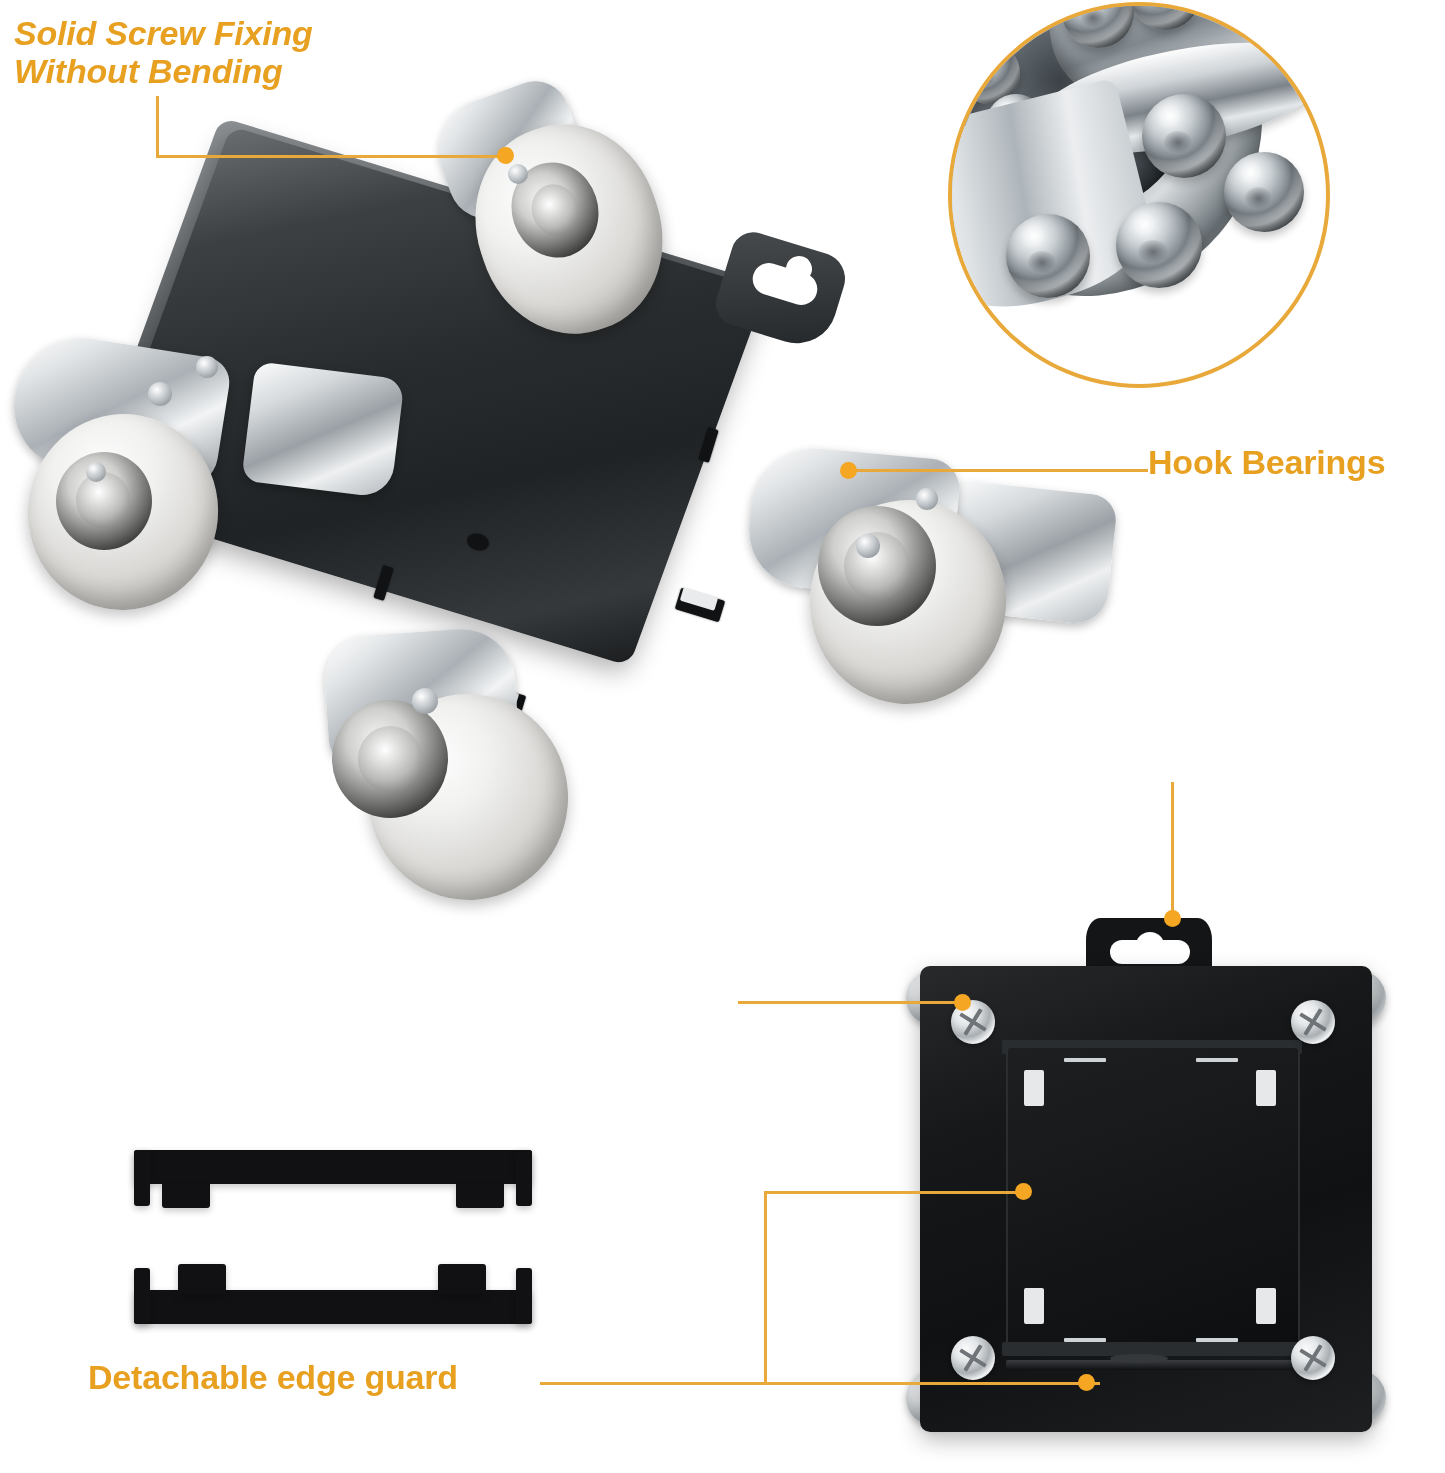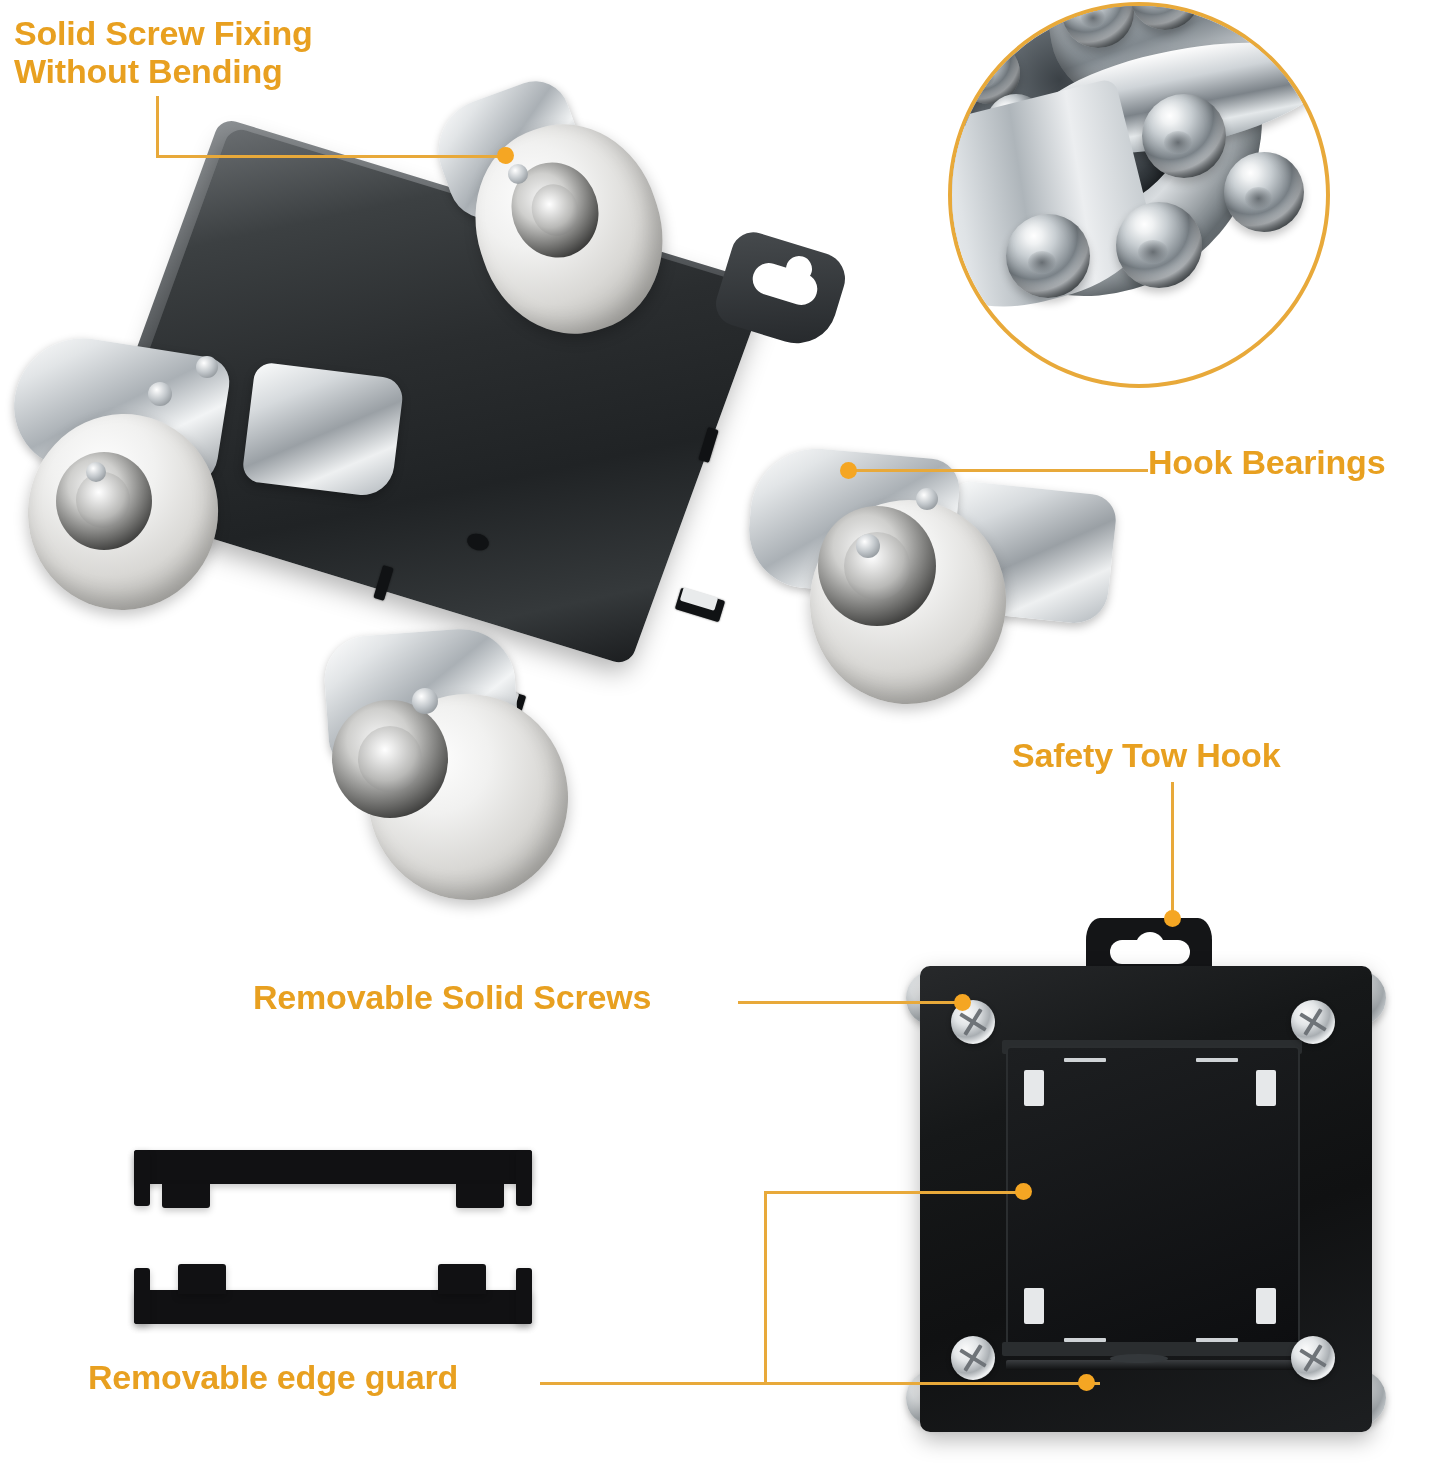--- a/index.html
+++ b/index.html
@@ -13,21 +13,21 @@
   
   .callout{
     position:absolute;
     color:#E8A020;
     font-weight:bold;
     letter-spacing:-0.2px;
     line-height:1.12;
     white-space:pre-line;
     user-select:none;
   }
-  #label-solid-screw{left:14px;top:14px;font-size:34px;}
+  #label-solid-screw{left:14px;top:14px;font-size:34px;font-style:italic;}
   #label-ball-bearings{left:1148px;top:443px;font-size:34px;}
   #label-tow-hook{left:1012px;top:736px;font-size:34px;}
   #label-removable-screws{left:253px;top:978px;font-size:34px;}
   #label-edge-guard{left:88px;top:1358px;font-size:34px;}
 
   
   .leader{position:absolute;background:#E8A93A;}
   .h{height:3px;}
   .v{width:3px;}
   .dot{position:absolute;width:17px;height:17px;border-radius:50%;background:#F5A623;}
@@ -426,19 +426,17 @@
   <div class="leader v" style="left:764px;top:1191px;height:194px;"></div>
   <div class="leader h" style="left:764px;top:1191px;width:262px;"></div>
   <div class="dot" style="left:1015px;top:1183px;"></div>
   <div class="dot" style="left:1078px;top:1374px;"></div>
 
   <div class="callout" id="label-solid-screw">Solid Screw Fixing
 Without Bending</div>
 
   <div class="callout" id="label-ball-bearings">Hook Bearings</div>
 
-  <div class="callout" id="label-tow-hook">Safety Tow Hook</div>
-
-  <div class="callout" id="label-removable-screws">Removable Solid Screws</div>
-
-  <div class="callout" id="label-edge-guard">Removable edge guard</div>
+
+
+  <div class="callout" id="label-edge-guard">Detachable edge guard</div>
 
 </div>
 
 </body></html>

